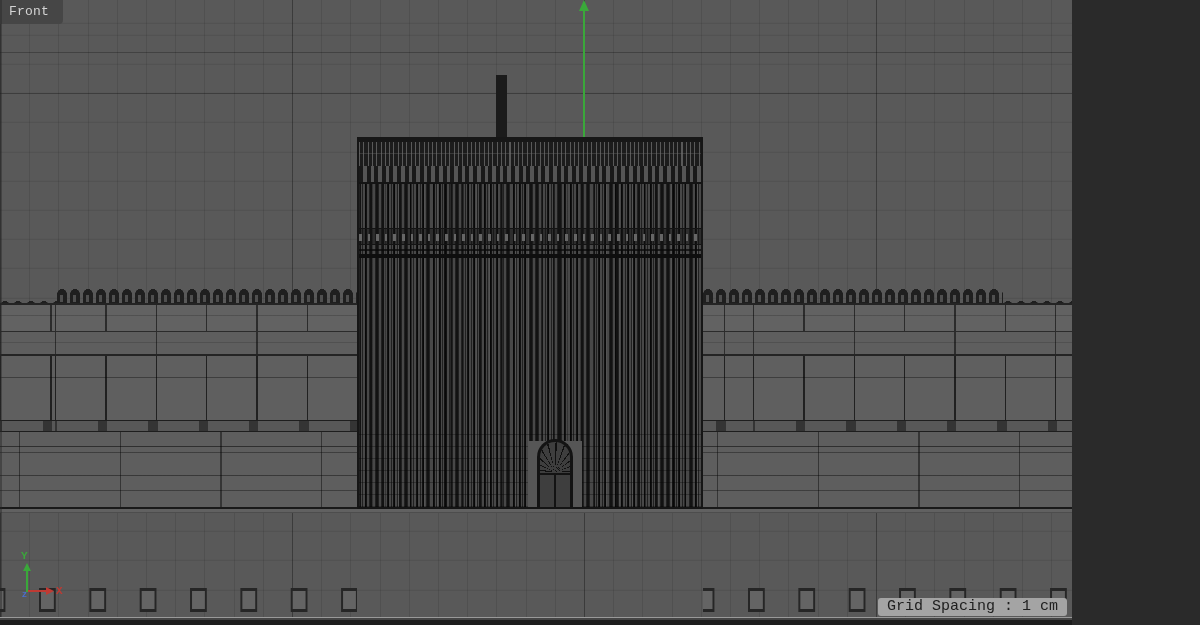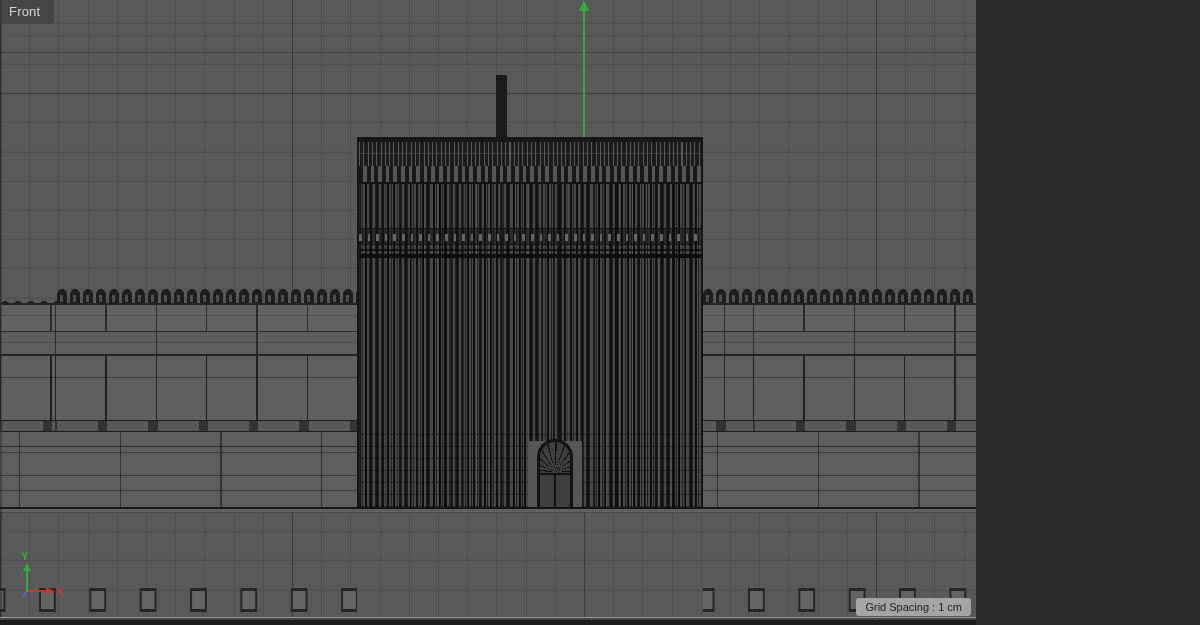--- a/index.html
+++ b/index.html
@@ -1,18 +1,18 @@
 <!DOCTYPE html>
 <html><head>
 <meta charset="utf-8">
 <style>
   html,body{margin:0;padding:0;background:#2a2a2a;}
   *{box-sizing:border-box;}
-  #stage{position:relative;width:976px;height:625px;overflow:hidden;
-         font-family:Liberation Sans, sans-serif;
+  #stage{position:relative;width:1072px;height:625px;overflow:hidden;
+         font-family:Liberation Mono, monospace;
          background-color:#595959;
          background-image:
            repeating-linear-gradient(90deg, rgba(0,0,0,0.26) 0 1px, rgba(0,0,0,0) 1px 292px),
            repeating-linear-gradient(0deg,  rgba(0,0,0,0.26) 0 1px, rgba(0,0,0,0) 1px 292px),
            repeating-linear-gradient(90deg, rgba(0,0,0,0.10) 0 1px, rgba(0,0,0,0) 1px 29.2px),
            repeating-linear-gradient(0deg,  rgba(0,0,0,0.10) 0 1px, rgba(0,0,0,0) 1px 29.2px);
          background-position:0 0, 0 53px, 0 0, 0 23.8px;}
   .abs{position:absolute;}
 
   
@@ -127,21 +127,21 @@
     background-image:linear-gradient(#131313,#131313),linear-gradient(#131313,#131313);
     background-size:100% 2px, 2px 100%;background-position:0 31px, 14px 33px;background-repeat:no-repeat;}
   .door::before{content:"";position:absolute;left:0;right:0;top:0;height:30px;border-radius:15px 15px 0 0;
     background:repeating-conic-gradient(from -84deg at 50% 100%, rgba(8,8,8,0.85) 0deg 3deg, rgba(0,0,0,0) 3deg 17deg);}
   .chimney{left:496px;top:75px;width:11px;height:64px;background:#1b1b1b;}
 
   
   .view-label{left:0;top:0;padding:4px 14px 5px 9px;background:rgba(70,70,70,0.95);
     color:#d4d4d4;font-size:13px;border-radius:0 0 4px 0;letter-spacing:0.2px;}
   .grid-badge{right:5px;top:598px;height:18px;line-height:18px;padding:0 9px;background:#a4a4a4;
-    color:#202020;font-size:11px;border-radius:3px;}
+    color:#202020;font-size:15px;border-radius:3px;}
   .bottom-edge{left:0;right:0;top:617px;height:8px;
     background:linear-gradient(#999999 0 1px, #454545 1px 3px, #1d1d1d 3px 8px);}
   .left-edge{left:0;top:0;width:2px;height:617px;background:rgba(40,40,40,0.45);}
 
   
   .gz-y-line{left:26px;top:570px;width:2px;height:22px;background:#3aa83a;}
   .gz-y-arrow{left:23px;top:563px;width:0;height:0;border-left:4px solid transparent;border-right:4px solid transparent;border-bottom:8px solid #3aa83a;}
   .gz-y-label{left:21px;top:550px;color:#3aa83a;font-size:11px;font-weight:bold;}
   .gz-x-line{left:28px;top:590px;width:18px;height:2px;background:#bf3a33;}
   .gz-x-arrow{left:46px;top:587px;width:0;height:0;border-top:4px solid transparent;border-bottom:4px solid transparent;border-left:8px solid #bf3a33;}

